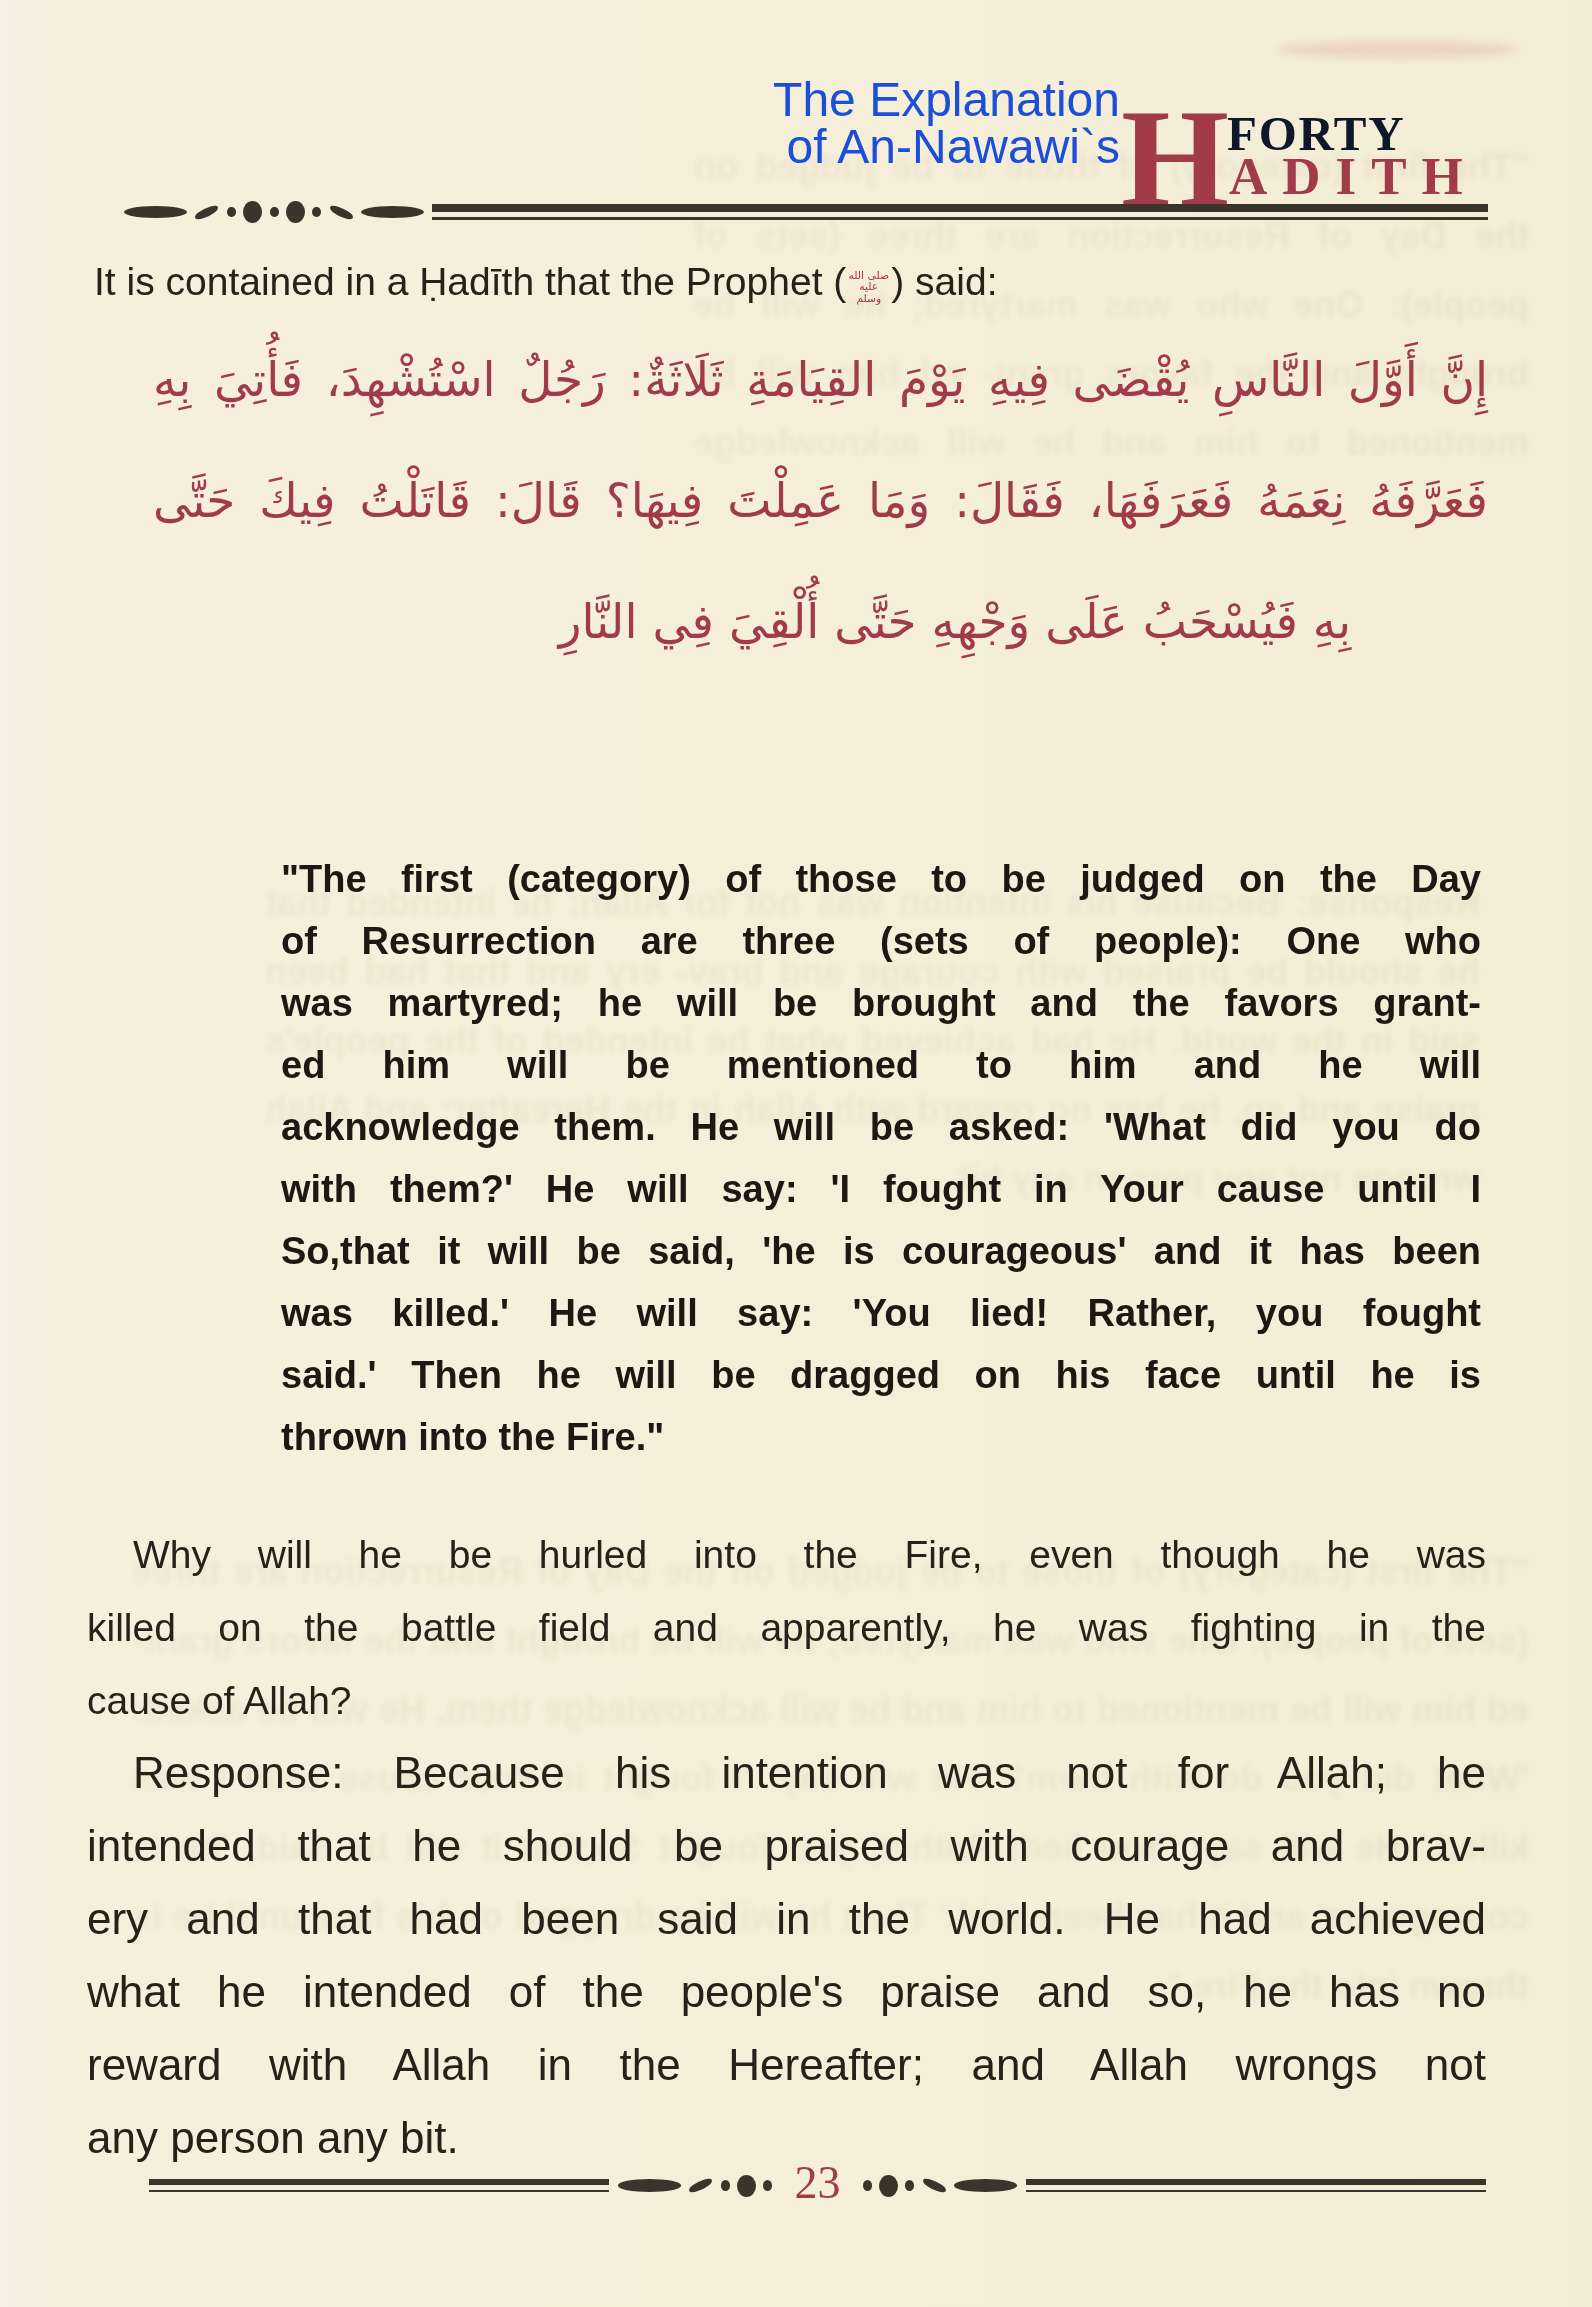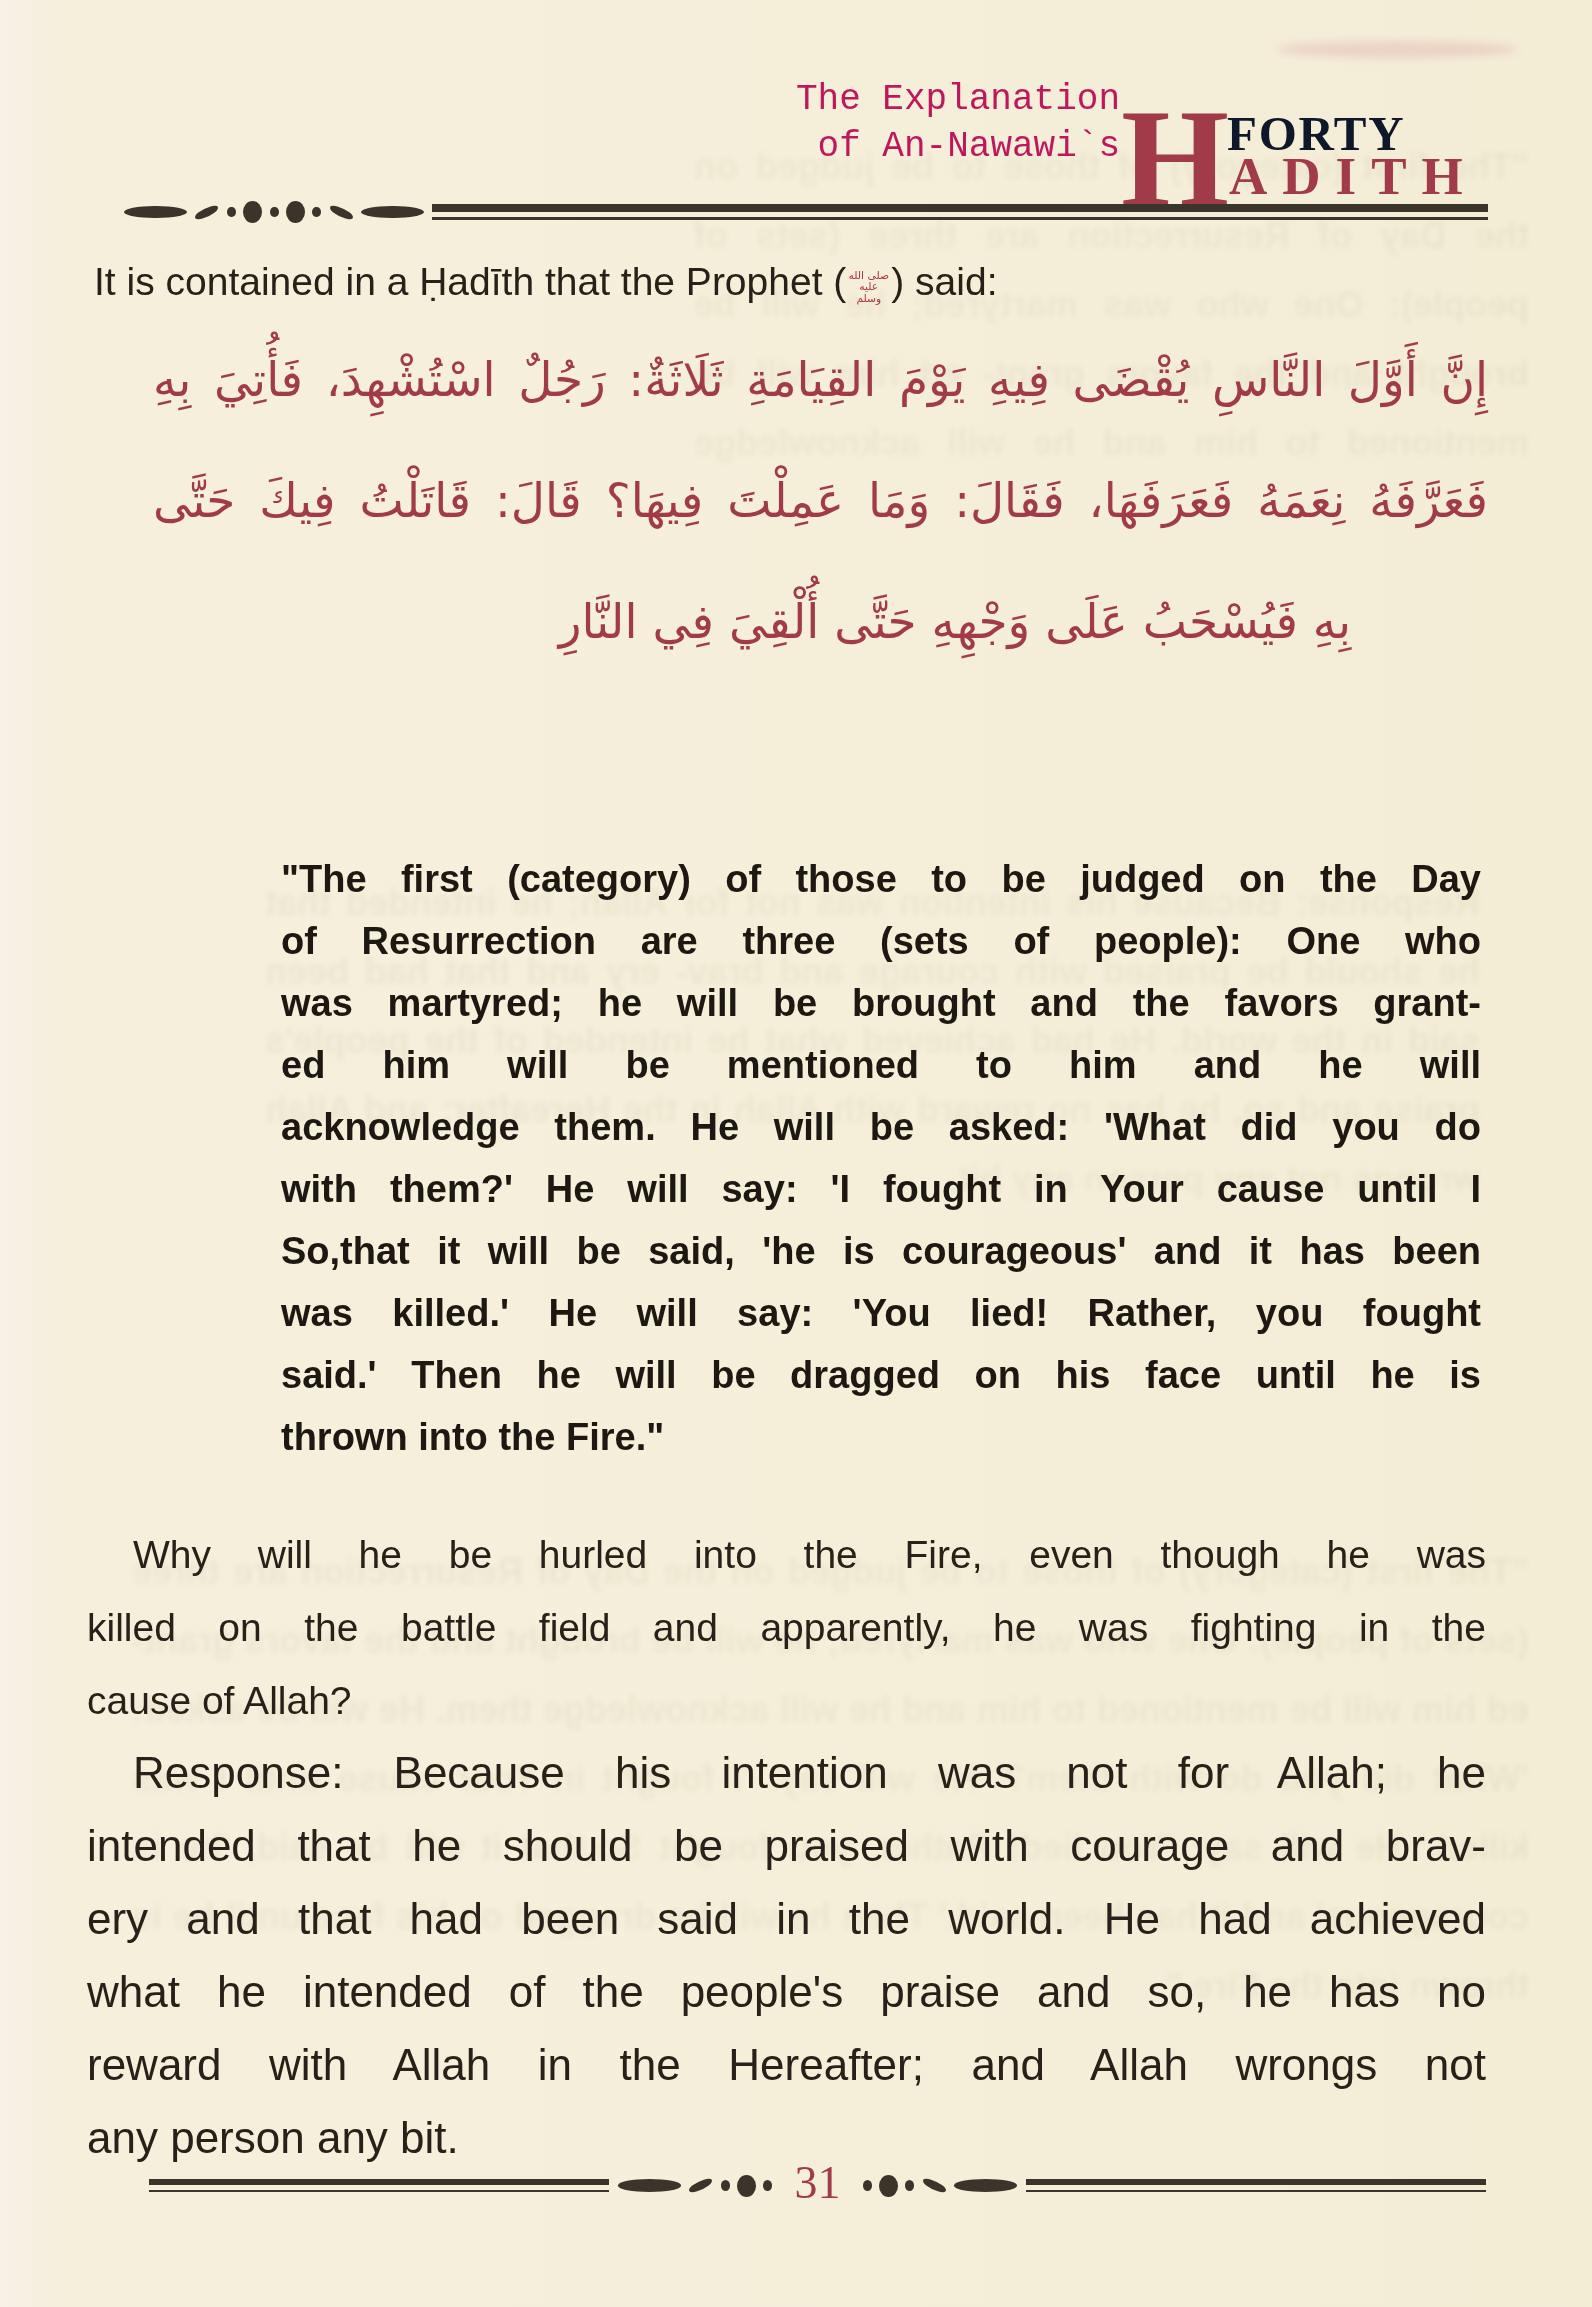--- a/index.html
+++ b/index.html
@@ -39,22 +39,22 @@
   .ghost-2{top:868px;left:265px;width:1215px;height:612px;}
   .ghost-3{top:1537px;left:132px;width:1397px;height:603px;}
   .smudge{
     position:absolute;left:1277px;top:41px;width:240px;height:16.5px;
     background:rgba(214,140,150,.28);border-radius:50%;filter:blur(4.1px);z-index:0;
   }
 
   
   .header-title{
     position:absolute;top:76px;right:473px;
-    font-family:Liberation Mono, monospace;
-    font-size:36px;line-height:47px;color:#be185d;text-align:right;
+    font-family:Liberation Sans, sans-serif;
+    font-size:48px;line-height:47px;color:#1d4ed8;text-align:right;
     z-index:2;
   }
   .logo{position:absolute;left:1121px;top:89px;width:397px;height:132px;z-index:2;
     font-family:"Liberation Serif","DejaVu Serif",serif;}
   .logo-h{
     position:absolute;left:0;top:0;
     font-size:139px;line-height:1;font-weight:bold;color:var(--maroon);
   }
   .logo-forty{
     position:absolute;left:106px;top:20px;
@@ -206,21 +206,21 @@
 
   <div class="footer">
     <span class="dline"></span>
     <span class="orn">
       <span class="lens"></span>
       <span class="leaf"></span>
       <span class="dot-sm"></span>
       <span class="dot-lg"></span>
       <span class="dot-sm"></span>
     </span>
-    <span class="page-num">31</span>
+    <span class="page-num">23</span>
     <span class="orn">
       <span class="dot-sm"></span>
       <span class="dot-lg"></span>
       <span class="dot-sm"></span>
       <span class="leaf flip"></span>
       <span class="lens"></span>
     </span>
     <span class="dline"></span>
   </div>
 

